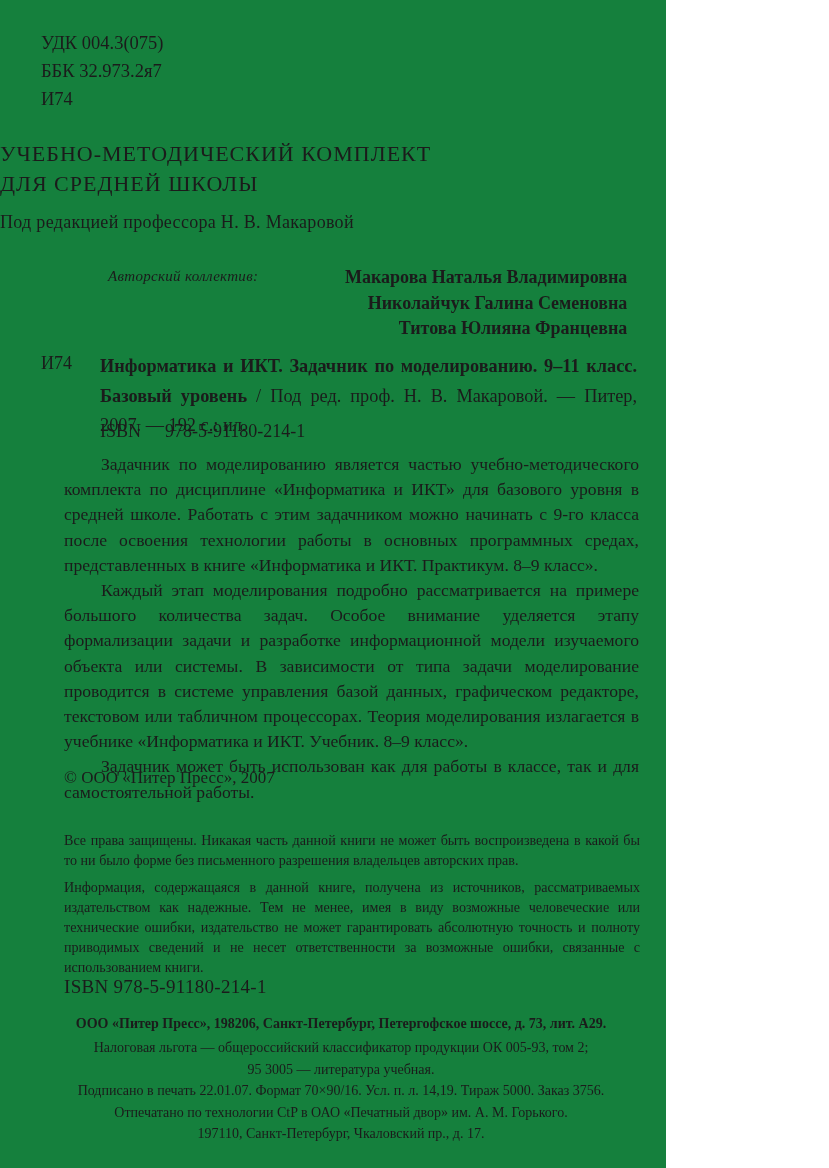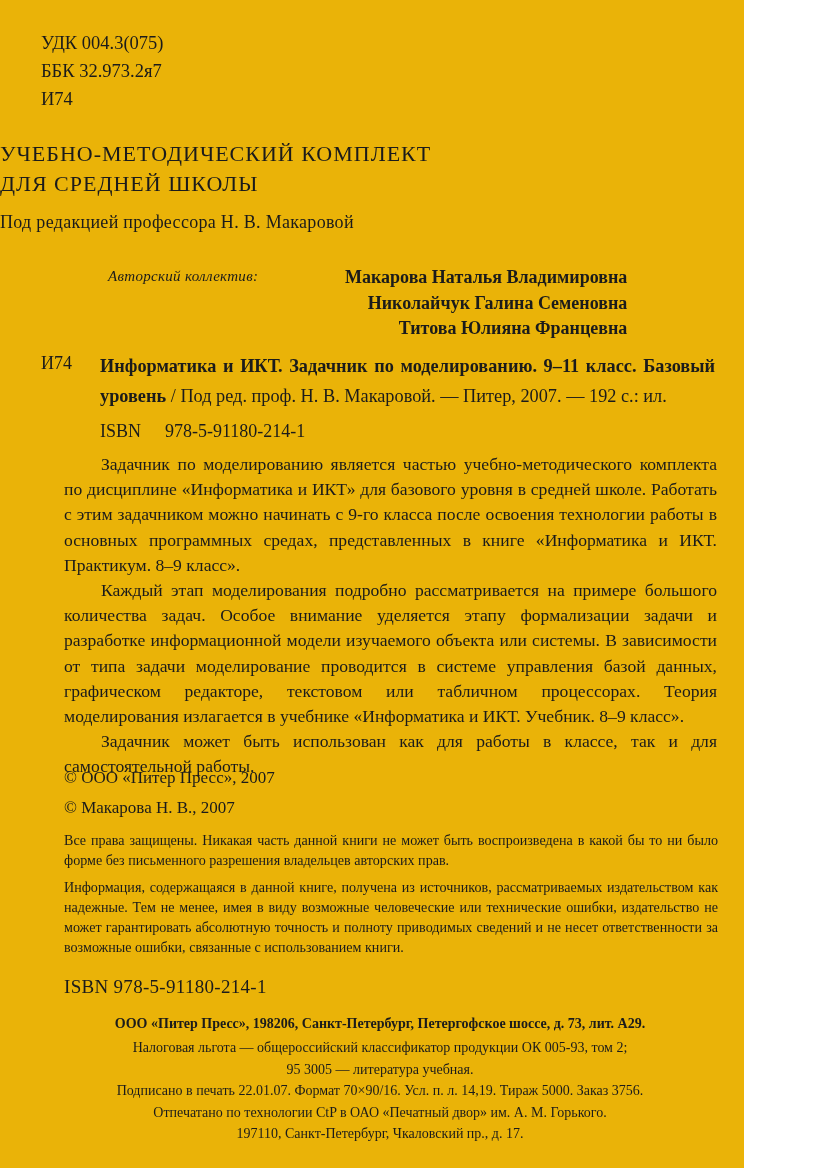--- a/index.html
+++ b/index.html
@@ -1,17 +1,17 @@
 <!DOCTYPE html>
 <html lang="ru"><head>
 <meta charset="utf-8">
 <style>
   html,body{margin:0;padding:0;background:#ffffff;}
   .page{
-    position:relative;width:744px;height:1168px;background:#eab308;
+    position:relative;width:666px;height:1168px;background:#15803d;
     color:#1b1b1b;font-family:"Liberation Serif","DejaVu Serif",serif;
     overflow:hidden;
   }
   .codes{position:absolute;left:41px;top:29px;font-size:18.5px;line-height:28px;}
   .series-title{position:absolute;left:0;right:0;top:139px;text-align:left;
     font-size:22px;line-height:30px;letter-spacing:1px;}
   .editor-line{position:absolute;left:0;right:0;top:212px;text-align:left;font-size:18px;letter-spacing:.3px;}
   .authors{position:absolute;left:0;right:0;top:265px;height:80px;}
   .authors-label{position:absolute;left:108px;top:3px;font-style:italic;font-size:15px;letter-spacing:.3px;}
   .authors-names{position:absolute;left:345px;top:0;font-weight:bold;font-size:18px;line-height:25.5px;text-align:right;}
@@ -68,21 +68,20 @@
   </div>
 
   <div class="annotation">
     <p>Задачник по моделированию является частью учебно-методического комплекта по дисциплине «Информатика и ИКТ» для базового уровня в средней школе. Работать с этим задачником можно начинать с 9-го класса после освоения технологии работы в основных программных средах, представленных в книге «Информатика и ИКТ. Практикум. 8–9 класс».</p>
     <p>Каждый этап моделирования подробно рассматривается на примере большого количества задач. Особое внимание уделяется этапу формализации задачи и разработке информационной модели изучаемого объекта или системы. В зависимости от типа задачи моделирование проводится в системе управления базой данных, графическом редакторе, текстовом или табличном процессорах. Теория моделирования излагается в учебнике «Информатика и ИКТ. Учебник. 8–9 класс».</p>
     <p>Задачник может быть использован как для работы в классе, так и для самостоятельной работы.</p>
   </div>
 
   <div class="copyright">
     <div>© ООО «Питер Пресс», 2007</div>
-    <div>© Макарова Н. В., 2007</div>
   </div>
 
   <div class="legal">
     <p>Все права защищены. Никакая часть данной книги не может быть воспроизведена в какой бы то ни было форме без письменного разрешения владельцев авторских прав.</p>
     <p>Информация, содержащаяся в данной книге, получена из источников, рассматриваемых издательством как надежные. Тем не менее, имея в виду возможные человеческие или технические ошибки, издательство не может гарантировать абсолютную точность и полноту приводимых сведений и не несет ответственности за возможные ошибки, связанные с использованием книги.</p>
   </div>
 
   <div class="isbn-bottom">ISBN 978-5-91180-214-1</div>
 
   <div class="imprint">

